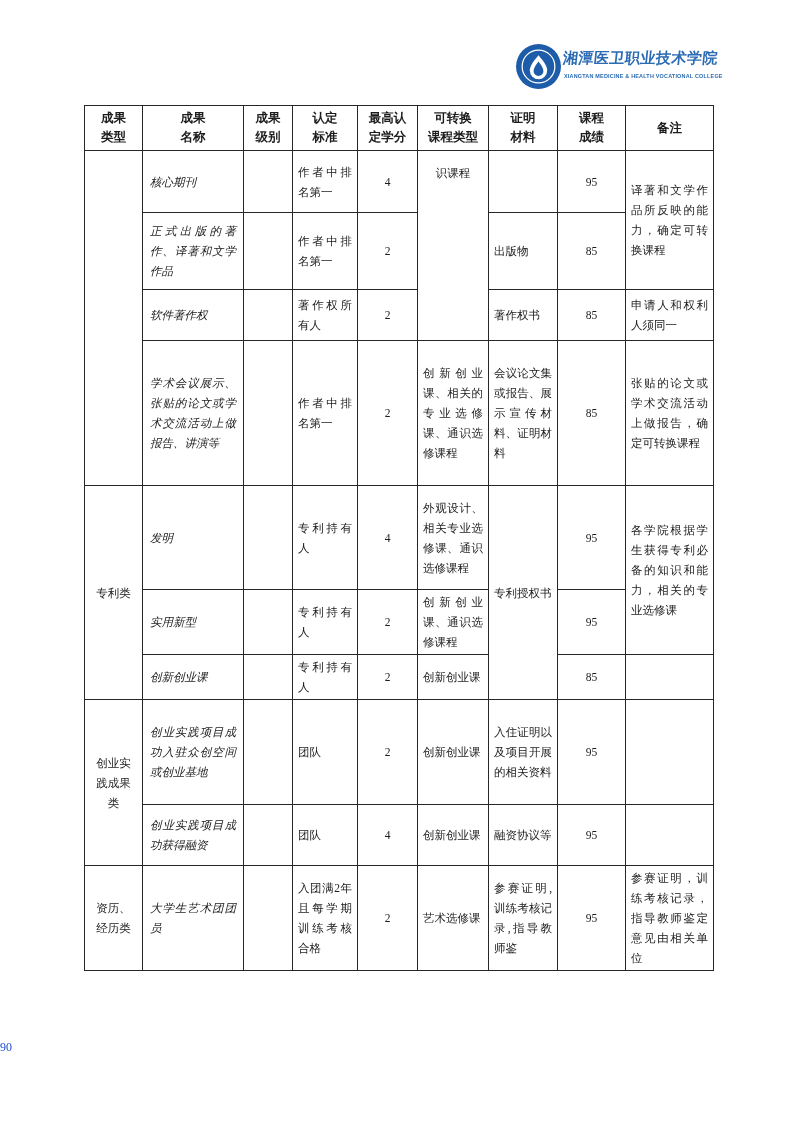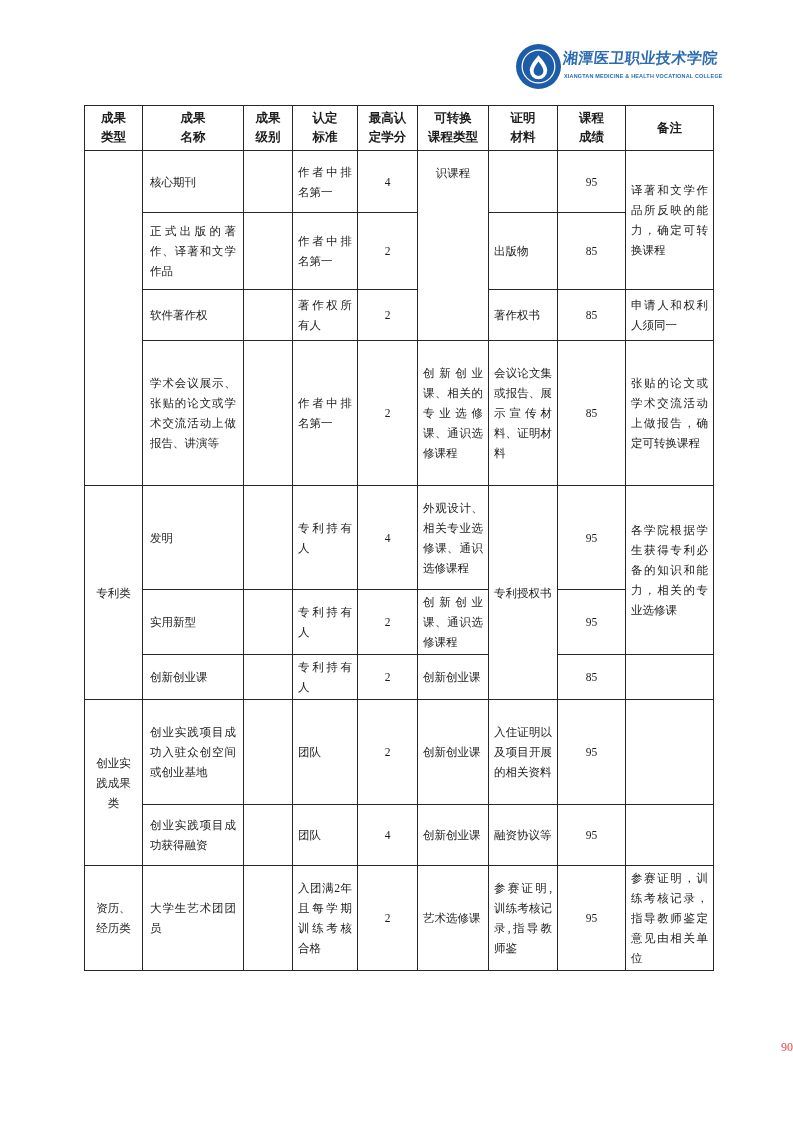--- a/index.html
+++ b/index.html
@@ -30,32 +30,32 @@
     border:1px solid #262626; padding:2px 5px;
     font-size:11.5px; line-height:20px; vertical-align:middle;
     overflow:hidden; word-break:break-all;
   }
   .conv th {
     font-weight:700; font-size:12.5px; line-height:19px;
     text-align:center; white-space:pre-line; padding:2px 2px;
   }
   .conv td.c   { text-align:center; }
   .conv td.just{ text-align:justify; text-justify:inter-ideograph;margin-top:32px; }
-  .conv td.name{ text-align:justify; text-justify:inter-ideograph; padding:8px 7px; }
+  .conv td.name{ text-align:justify; text-justify:inter-ideograph; padding:8px 7px;font-style:italic; }
   .conv td.type{ text-align:center; padding:2px 7px; }
   .conv td.cont{ vertical-align:top; text-align:center; padding-top:12px; }
   tr.hrow{ height:45px; }
   tr.r0 { height:62px; }  tr.r1 { height:75px; }  tr.r2 { height:51px; }
   tr.r3 { height:145px; } tr.r4 { height:104px; } tr.r5 { height:65px; }
   tr.r6 { height:43px; }  tr.r7 { height:105px; } tr.r8 { height:61px; }
   tr.r9 { height:102px; }
   
   .page-num {
     position:absolute; left:0; top:1040px; width:793px;
-    text-align:right; font-size:12px; color:#ef4444;
+    text-align:left; font-size:12px; color:#1d4ed8;
   }
 </style>
 </head>
 <body>
 
 <div class="logo">
   <svg class="emblem" viewBox="0 0 46 46">
     <circle cx="23" cy="23" r="22" fill="#1d5ca8"></circle>
     <circle cx="23" cy="23" r="16" fill="none" stroke="#ffffff" stroke-width="1.2"></circle>
     <path d="M23 12 c-5.5 6.5 -8.5 10.5 -8.5 15 a8.5 8.5 0 0 0 17 0 c0 -4.5 -3 -8.5 -8.5 -15 z" fill="#ffffff"></path>

